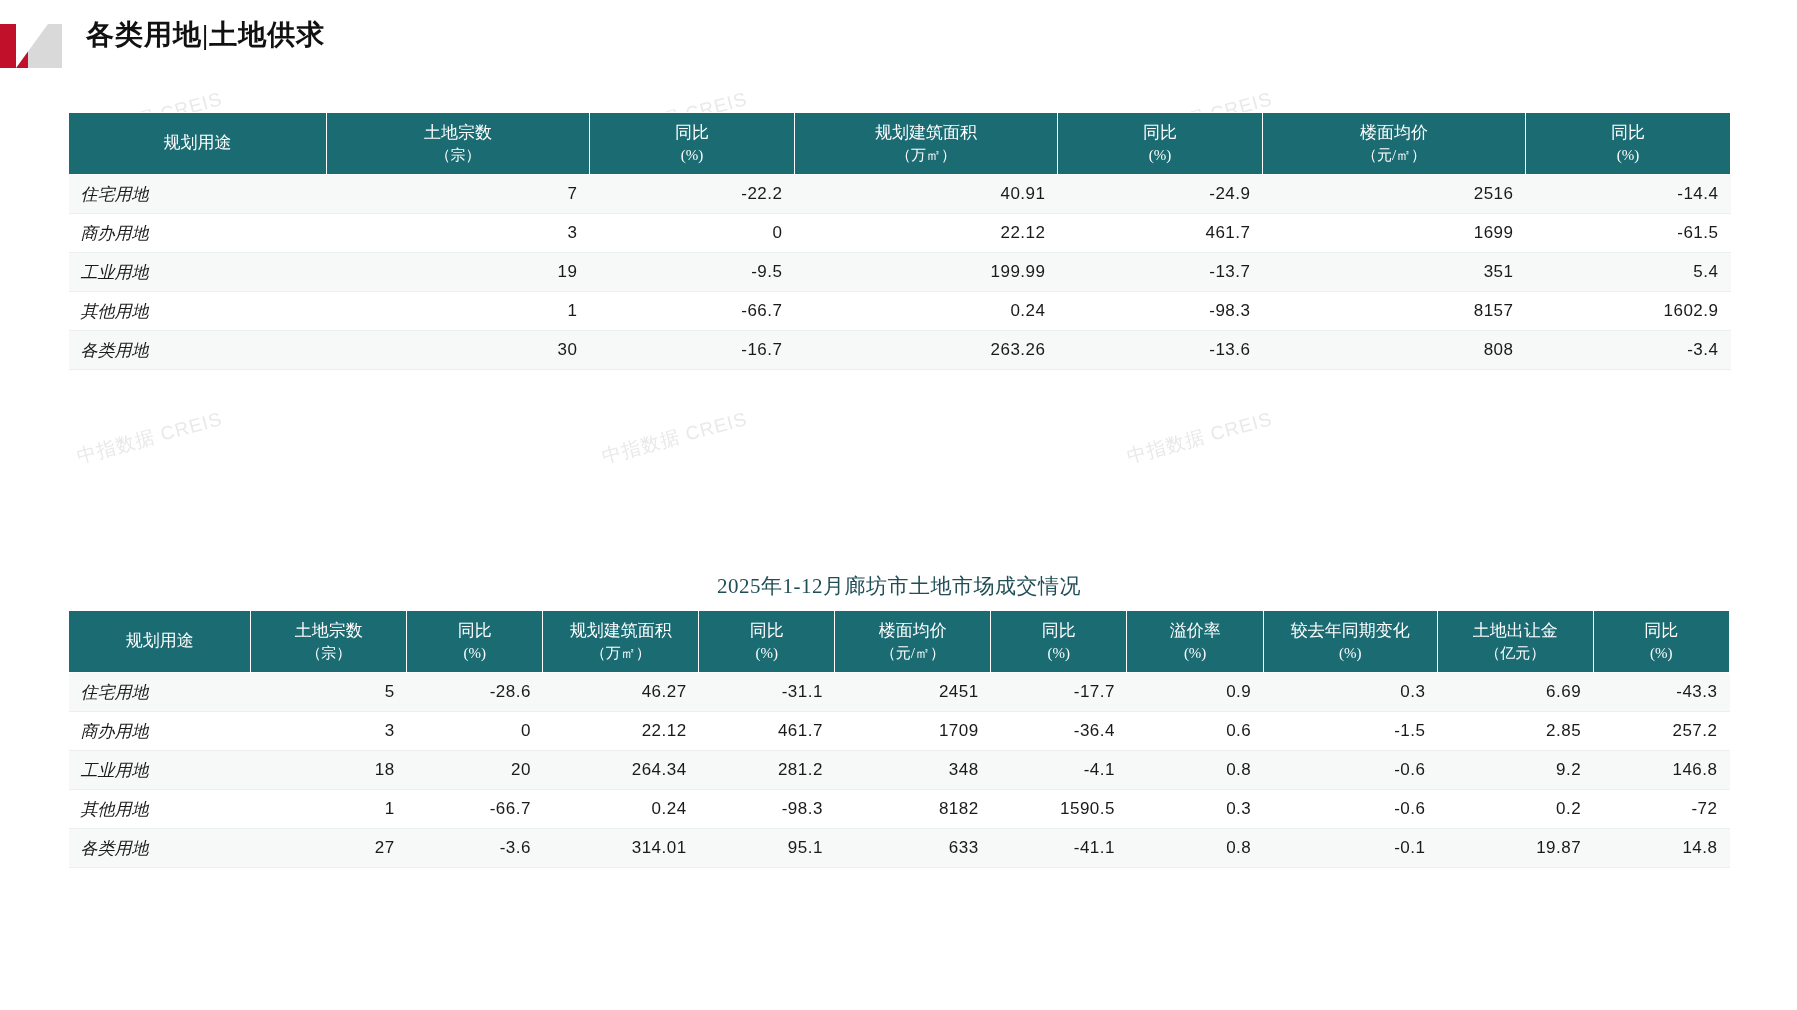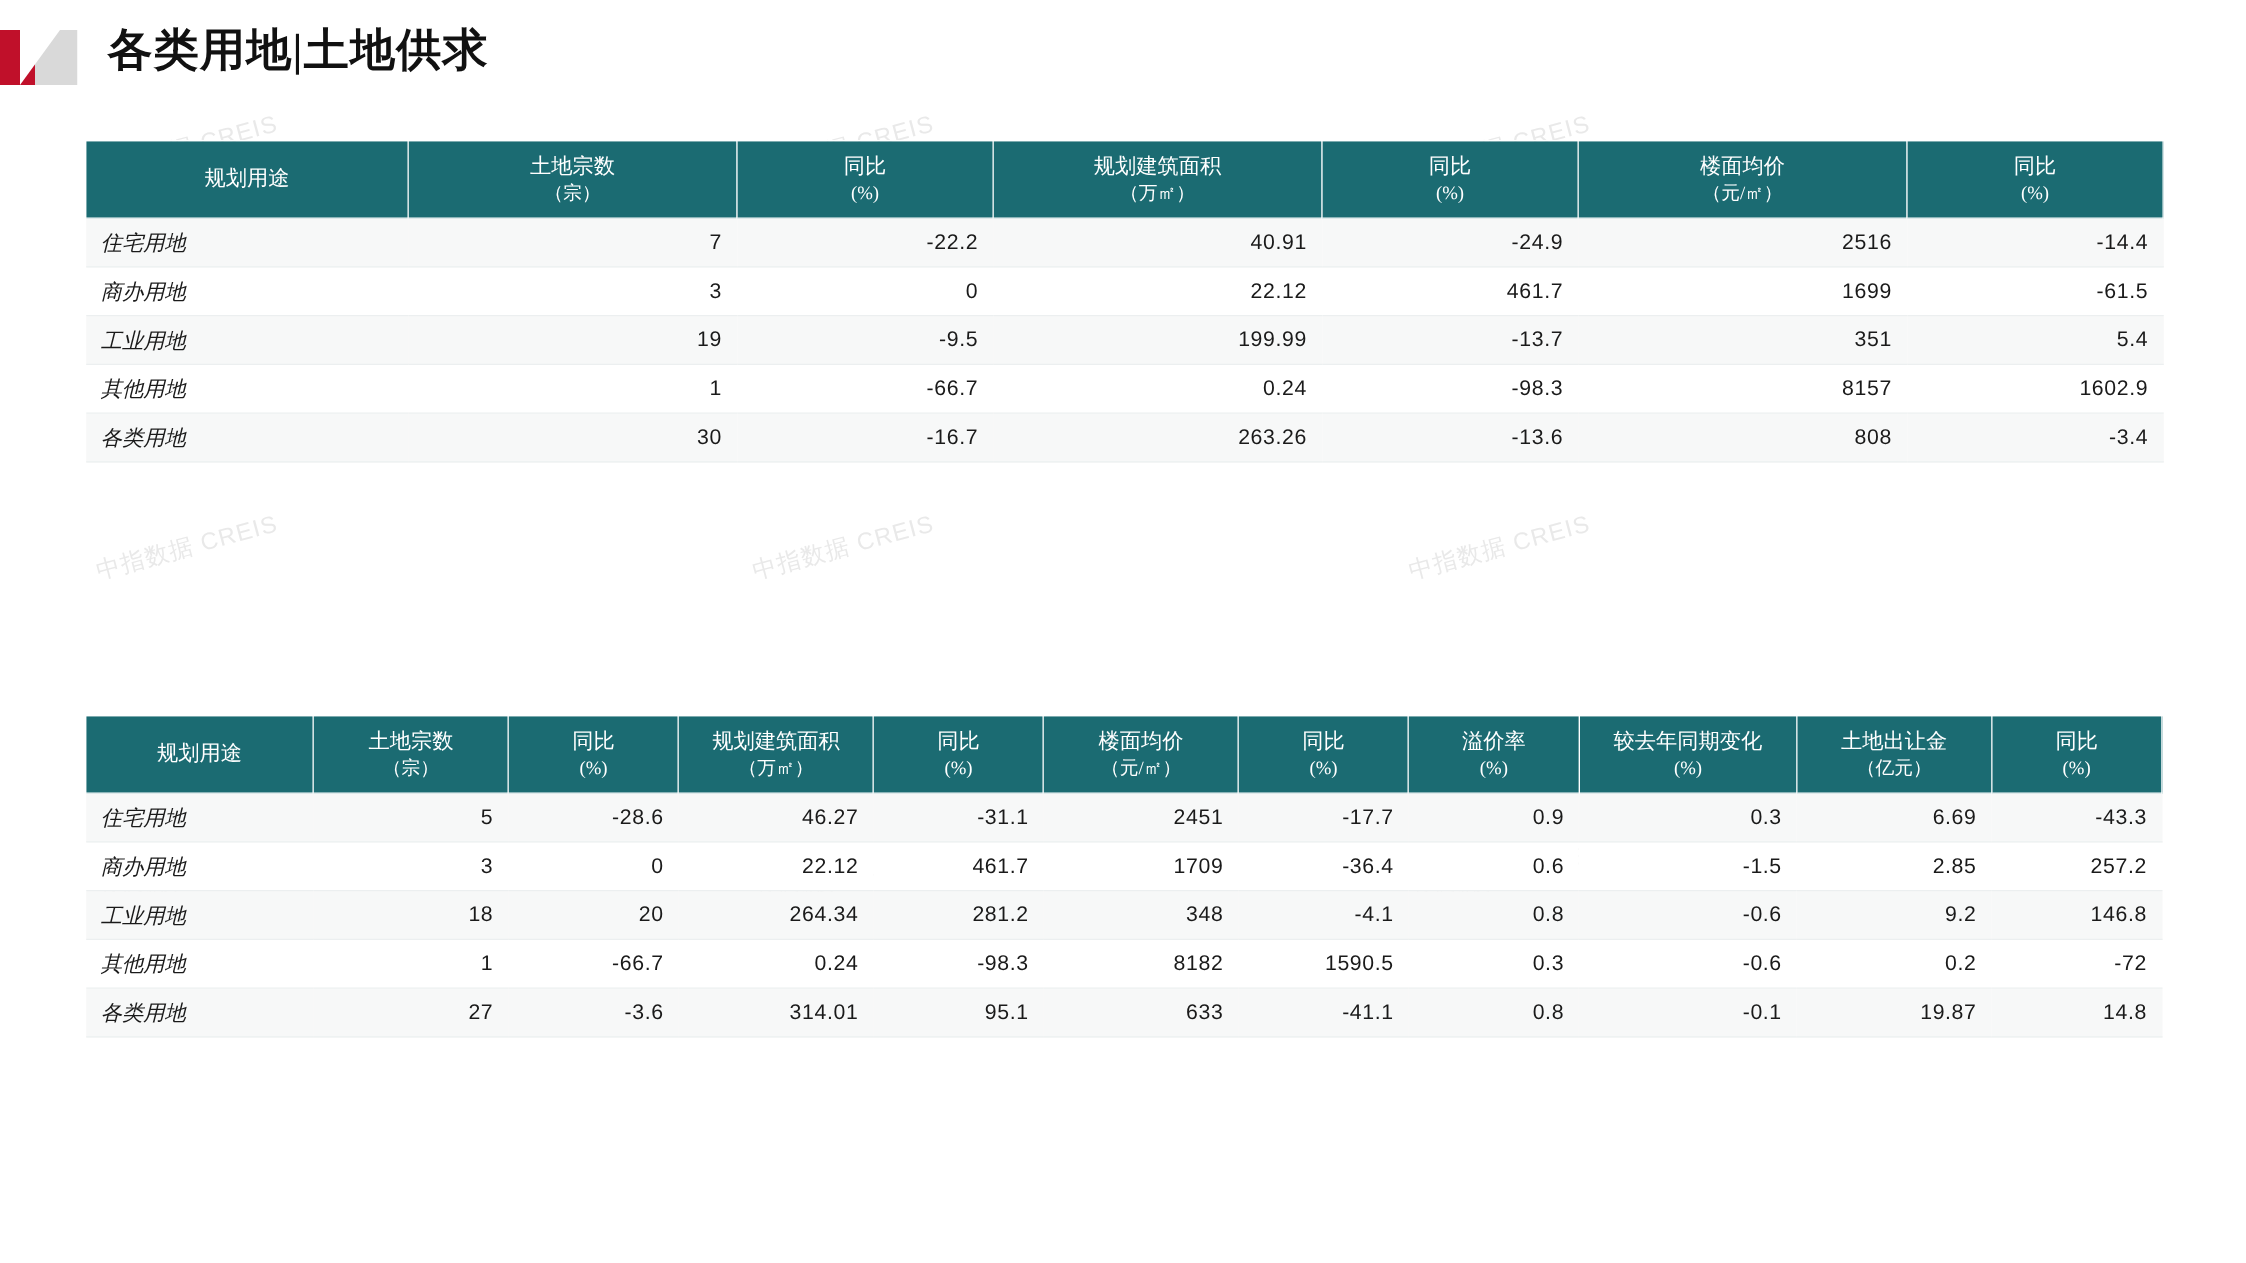--- a/index.html
+++ b/index.html
@@ -54,21 +54,21 @@
     top: 0;
     width: 32px;
     height: 44px;
     background: #ffffff;
     clip-path: polygon(0 0, 100% 0, 0 100%);
   }
   .header-title {
     position: absolute;
     left: 86px;
     top: 0px;
-    font-size: 36px;
+    font-size: 28px;
     font-weight: bold;
     letter-spacing: 1px;
     color: #111111;
     white-space: nowrap;
   }
 
   
   .watermark {
     position: absolute;
     font-family: "Liberation Sans", sans-serif;
@@ -246,20 +246,21 @@
         <td class="num">263.26</td>
         <td class="num">-13.6</td>
         <td class="num">808</td>
         <td class="num">-3.4</td>
       </tr>
     </tbody>
   </table>
 </div>
 
 <div class="table-block" style="left:68px; top:572px; width:1662px;">
+  <div class="table-caption">2025年1-12月廊坊市土地市场成交情况</div>
   <table class="data-table" style="width:1662px;">
     <colgroup>
       <col style="width:178px">
         <col style="width:152px">
         <col style="width:133px">
       <col style="width:152px">
         <col style="width:133px">
         <col style="width:152px">
       <col style="width:133px">
         <col style="width:133px">

